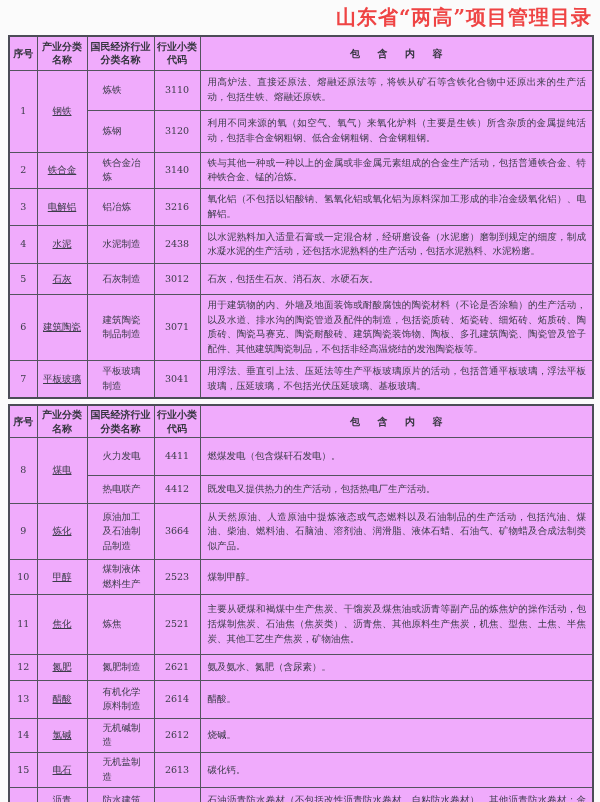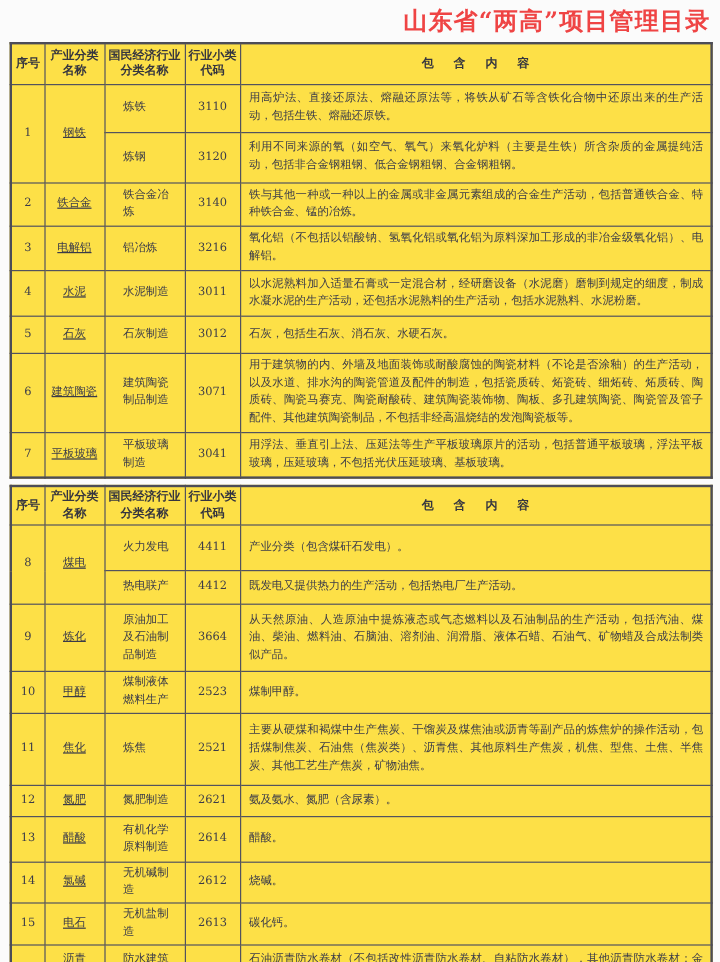--- a/index.html
+++ b/index.html
@@ -16,39 +16,39 @@
     font-weight: bold;
     text-align: right;
     color: #ef4444;
     margin: 1px 0 4px 0;
     letter-spacing: 1px;
   }
   table {
     border-collapse: collapse;
     width: 584px;
     table-layout: fixed;
-    background: #fde047;
+    background: #f0abfc;
     border: 2px solid #4c4c57;
   }
   .section-2 { margin-top: 5px; }
   th, td {
     border: 1px solid #53535e;
     vertical-align: middle;
     overflow: hidden;
   }
   th {
     font-size: 10px;
     font-weight: bold;
     text-align: center;
     white-space: pre-line;
     line-height: 1.35;
     padding: 2px 1px;
     color: #35353f;
   }
-  th.content-h { letter-spacing: 7px; text-indent: 7px; font-family: Liberation Serif, serif; }
+  th.content-h { letter-spacing: 7px; text-indent: 7px; }
   td {
     font-size: 9.5px;
     line-height: 1.55;
     padding: 2px 4px;
     color: #3b3b49;
   }
   td.no, td.code { text-align: center; margin-left: 34px; }
   td.industry { text-align: center; white-space: pre-line; text-decoration: underline; }
   td.cls { text-align: left; padding-left: 15px; white-space: pre-line; }
   td.content { text-align: justify; padding: 3px 6px 3px 7px; }
@@ -102,21 +102,21 @@
       <td class="no">3</td>
       <td class="industry">电解铝</td>
       <td class="cls">铝冶炼</td>
       <td class="code">3216</td>
       <td class="content">氧化铝（不包括以铝酸钠、氢氧化铝或氧化铝为原料深加工形成的非冶金级氧化铝）、电解铝。</td>
     </tr>
     <tr style="height:38px">
       <td class="no">4</td>
       <td class="industry">水泥</td>
       <td class="cls">水泥制造</td>
-      <td class="code">3011</td>
+      <td class="code">2438</td>
       <td class="content">以水泥熟料加入适量石膏或一定混合材，经研磨设备（水泥磨）磨制到规定的细度，制成水凝水泥的生产活动，还包括水泥熟料的生产活动，包括水泥熟料、水泥粉磨。</td>
     </tr>
     <tr style="height:31px">
       <td class="no">5</td>
       <td class="industry">石灰</td>
       <td class="cls">石灰制造</td>
       <td class="code">3012</td>
       <td class="content">石灰，包括生石灰、消石灰、水硬石灰。</td>
     </tr>
     <tr style="height:60px">
@@ -153,21 +153,21 @@
 分类名称</th>
       <th>行业小类
 代码</th>
       <th class="content-h">包 含 内 容</th>
     </tr>
     <tr style="height:38px">
       <td class="no" rowspan="2">8</td>
       <td class="industry" rowspan="2">煤电</td>
       <td class="cls">火力发电</td>
       <td class="code">4411</td>
-      <td class="content">产业分类（包含煤矸石发电）。</td>
+      <td class="content">燃煤发电（包含煤矸石发电）。</td>
     </tr>
     <tr style="height:28px">
       <td class="cls">热电联产</td>
       <td class="code">4412</td>
       <td class="content">既发电又提供热力的生产活动，包括热电厂生产活动。</td>
     </tr>
     <tr style="height:56px">
       <td class="no">9</td>
       <td class="industry">炼化</td>
       <td class="cls">原油加工及石油制品制造</td>

